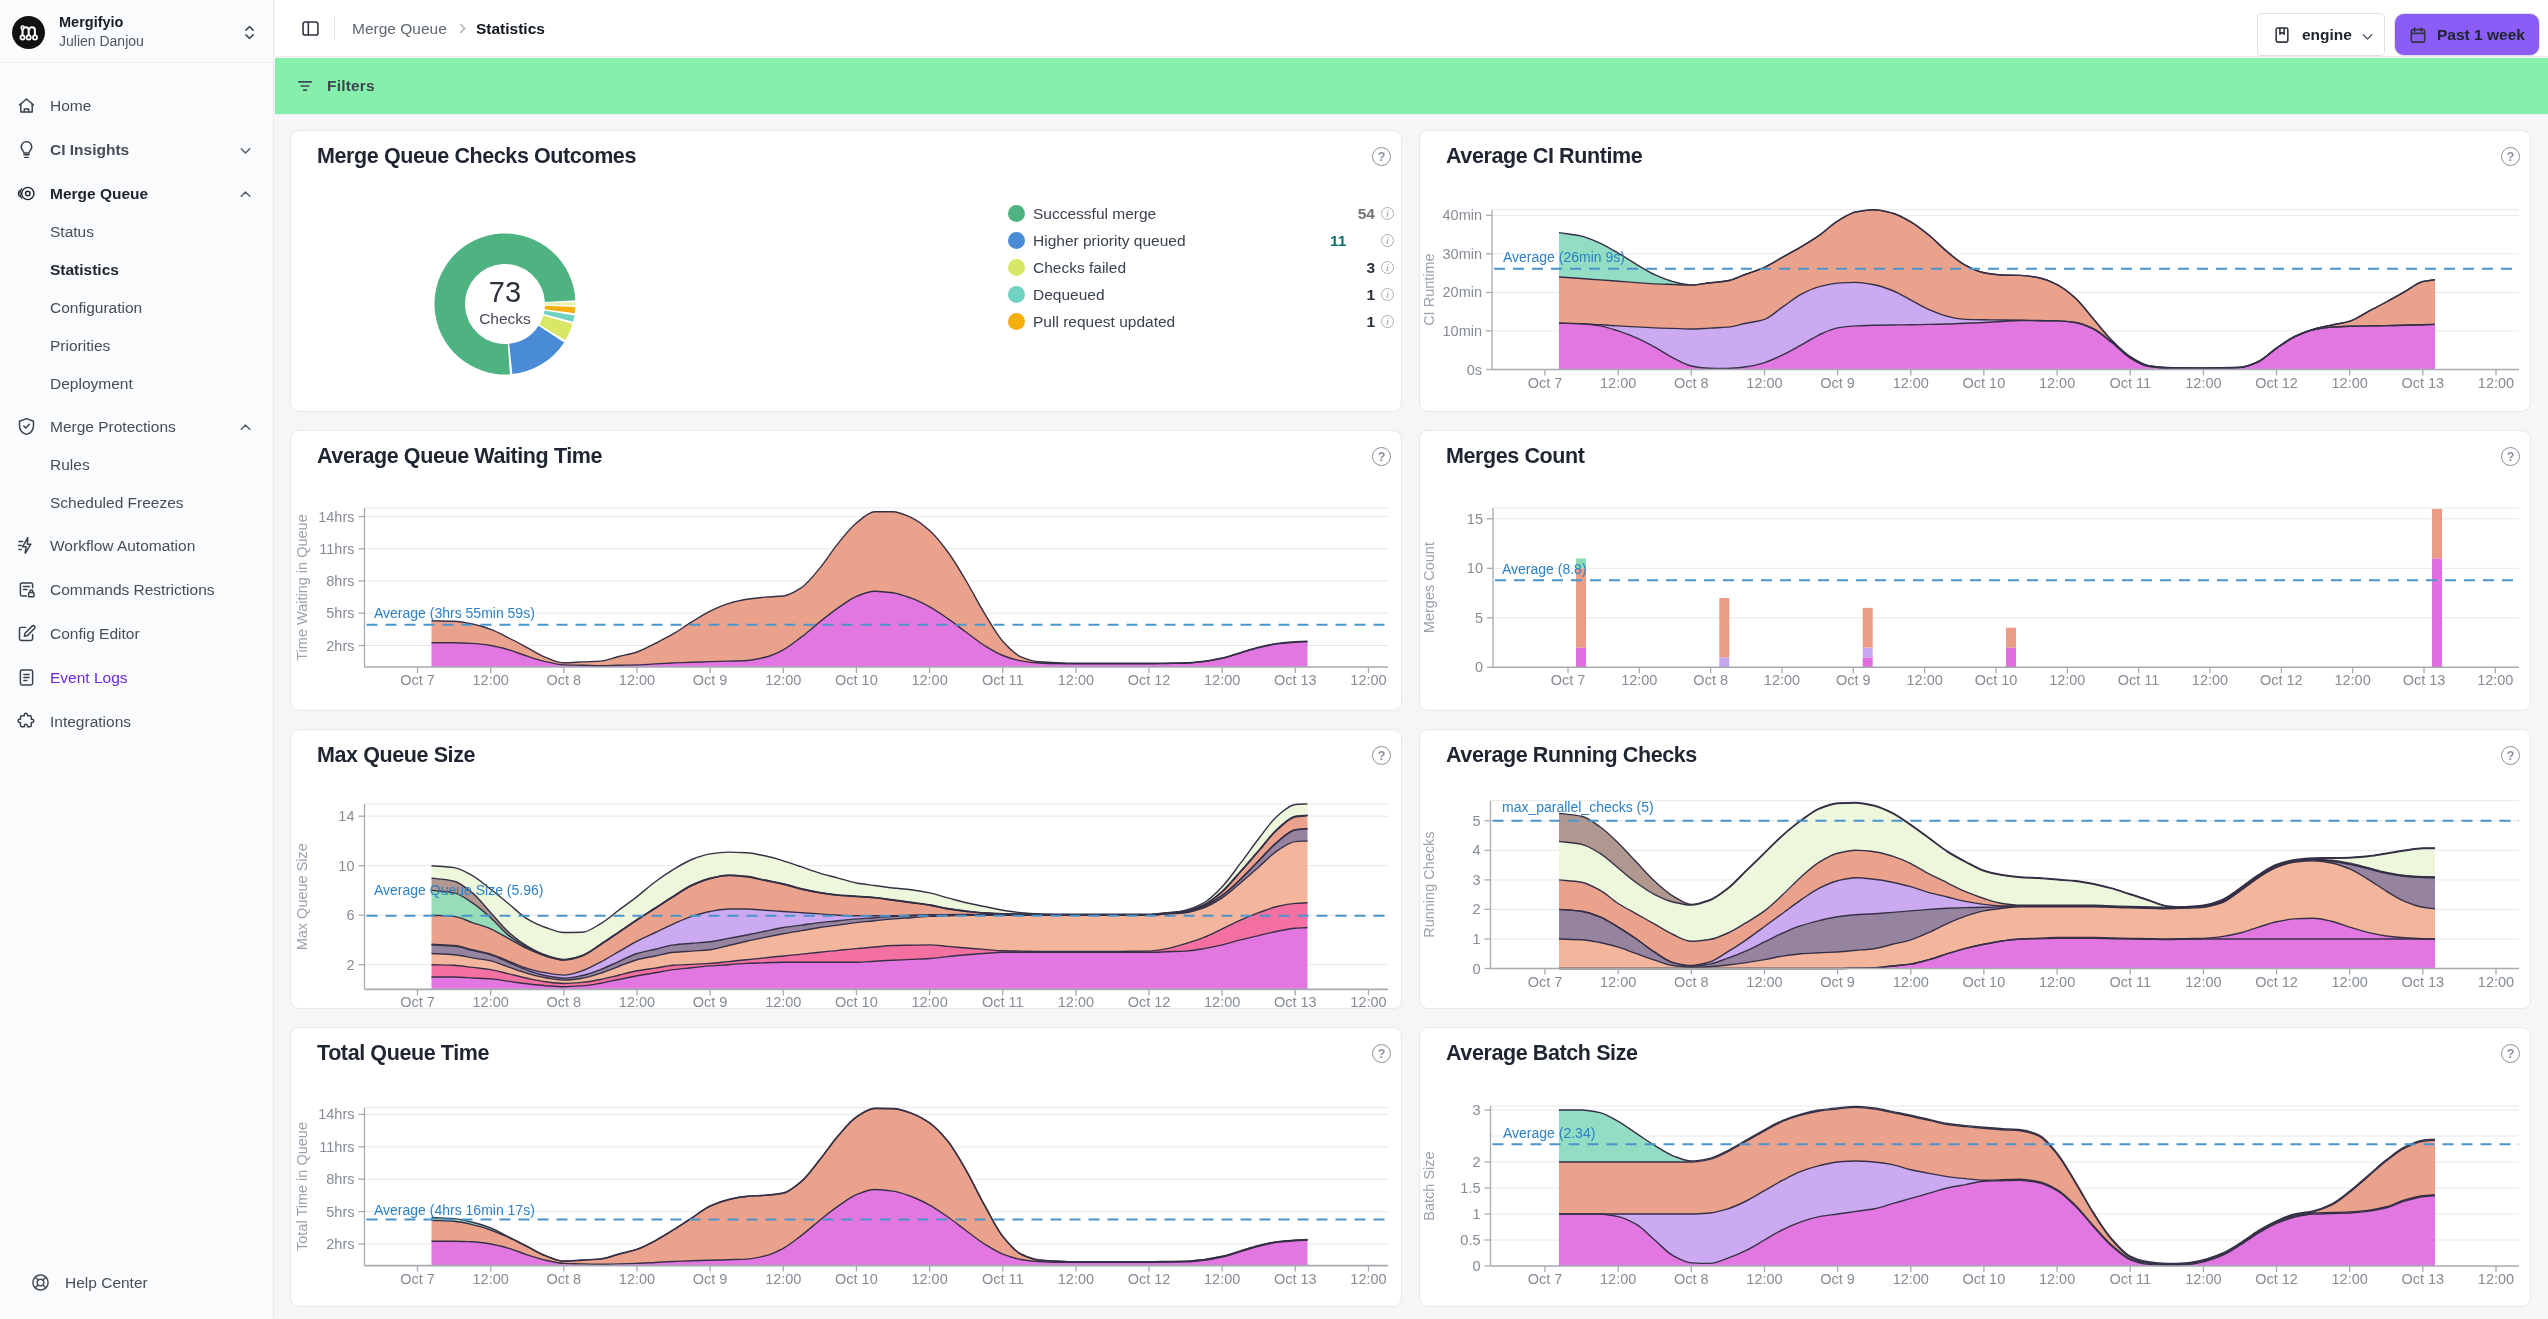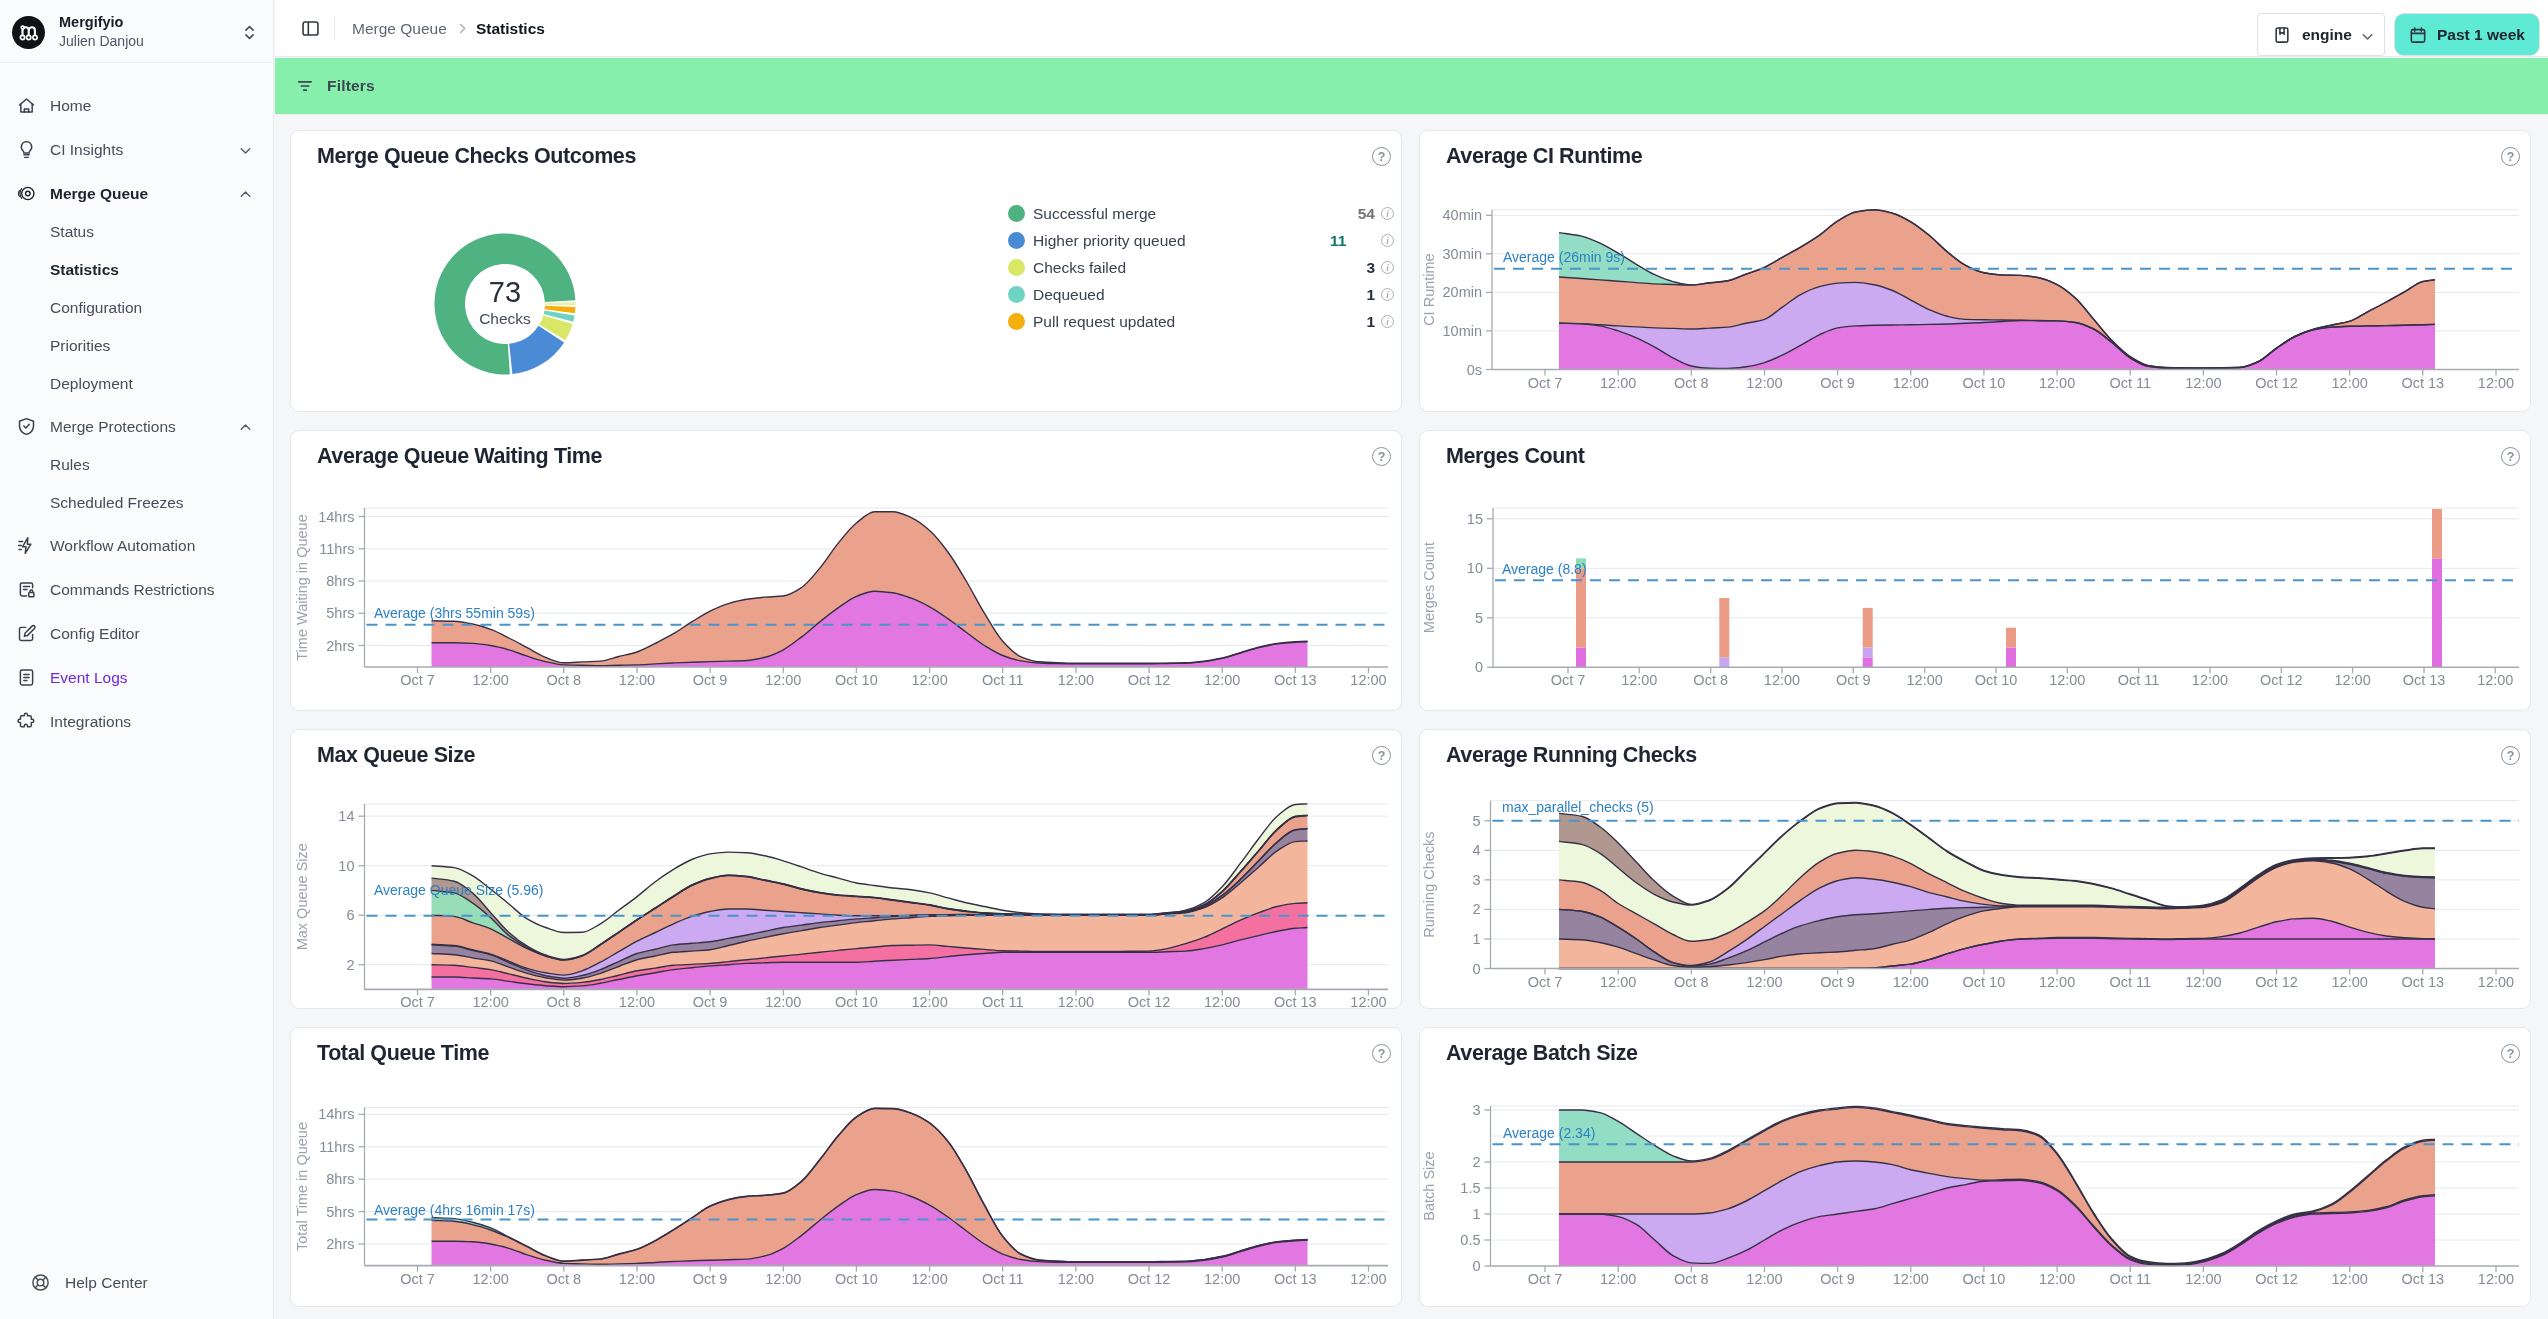--- a/index.html
+++ b/index.html
@@ -21,21 +21,21 @@
         <path d="M4 11.5 12 4.5 20 11.5"></path>
         <path d="M5.5 10.2 V19.5 H18.5 V10.2"></path>
         <path d="M9.5 19.5 v-3.5 h5 v3.5"></path>
       </svg></div>
     <div style="position:absolute;left:50px;top:97px;font-size:15.5px;font-weight:normal;color:#464E59">Home</div>
 <div style="position:absolute;left:16px;top:139px"><svg width="21" height="21" viewBox="0 0 24 24" fill="none" stroke="#3A414C" stroke-width="1.7" stroke-linecap="round" stroke-linejoin="round">
         <path d="M9 18h6"></path>
         <path d="M10 21h4"></path>
         <path d="M12 3a6 6 0 0 0-4 10.4c.6.6 1 1.6 1 2.6h6c0-1 .4-2 1-2.6A6 6 0 0 0 12 3z"></path>
       </svg></div>
-    <div style="position:absolute;left:50px;top:141px;font-size:15.5px;font-weight:normal;color:#464E59">CI Insights</div>
+    <div style="position:absolute;left:50px;top:141px;font-size:15.5px;font-weight:bold;color:#464E59">CI Insights</div>
     <div style="position:absolute;left:237px;top:142px"><svg width="17" height="17" viewBox="0 0 24 24" fill="none" stroke="#555E6B" stroke-width="2" stroke-linecap="round" stroke-linejoin="round">
         <path d="M6 9.5 12 15.5 18 9.5"></path>
       </svg></div>
 <div style="position:absolute;left:16px;top:183px"><svg width="21" height="21" viewBox="0 0 24 24" fill="none" stroke="#1E242E" stroke-width="1.6" stroke-linecap="round">
         <circle cx="13.5" cy="12" r="7"></circle>
         <circle cx="13.5" cy="12" r="2.6"></circle>
         <path d="M6.5 6.5 A8.5 8.5 0 0 0 6.5 17.5" stroke-width="1.4"></path>
         <path d="M3.8 8.5 A7 7 0 0 0 3.8 15.5" stroke-width="1.2"></path>
       </svg></div>
     <div style="position:absolute;left:50px;top:185px;font-size:15.5px;font-weight:bold;color:#1D242F">Merge Queue</div>
@@ -112,21 +112,21 @@
 <div style="position:absolute;left:1982px;top:13px;width:128px;height:43px;background:#fff;border:1px solid #DDE0E5;border-radius:4px">
       <div style="position:absolute;left:14px;top:11px"><svg width="20" height="20" viewBox="0 0 24 24" fill="none" stroke="#30363F" stroke-width="1.9" stroke-linecap="round" stroke-linejoin="round">
           <rect x="5" y="3.5" width="14" height="17" rx="2"></rect>
           <path d="M9.5 3.5 V11 L12 9 14.5 11 V3.5"></path>
         </svg></div>
       <div style="position:absolute;left:44px;top:12px;font-size:15.5px;font-weight:bold;color:#20262F">engine</div>
       <div style="position:absolute;left:101px;top:14px"><svg width="17" height="17" viewBox="0 0 24 24" fill="none" stroke="#555E6B" stroke-width="2" stroke-linecap="round" stroke-linejoin="round">
           <path d="M6 9.5 12 15.5 18 9.5"></path>
         </svg></div>
     </div>
-<div style="position:absolute;left:2119px;top:13px;width:146px;height:43px;background:#5eead4;border:1px solid #DDE0E5;border-radius:10px">
+<div style="position:absolute;left:2119px;top:13px;width:146px;height:43px;background:#8b5cf6;border:1px solid #DDE0E5;border-radius:10px">
       <div style="position:absolute;left:13px;top:11px"><svg width="20" height="20" viewBox="0 0 24 24" fill="none" stroke="#30363F" stroke-width="1.9" stroke-linecap="round" stroke-linejoin="round">
           <rect x="4" y="5.5" width="16" height="15" rx="2"></rect>
           <path d="M8 3.5v4"></path>
           <path d="M16 3.5v4"></path>
           <path d="M4 10h16"></path>
         </svg></div>
       <div style="position:absolute;left:42px;top:12px;font-size:15.5px;font-weight:bold;color:#20262F">Past 1 week</div>
     </div>
 </div>
 <div style="position:absolute;left:275px;top:58px;width:2273px;height:57px;background:#86efac;border-bottom:1px solid #ECEEF0">

